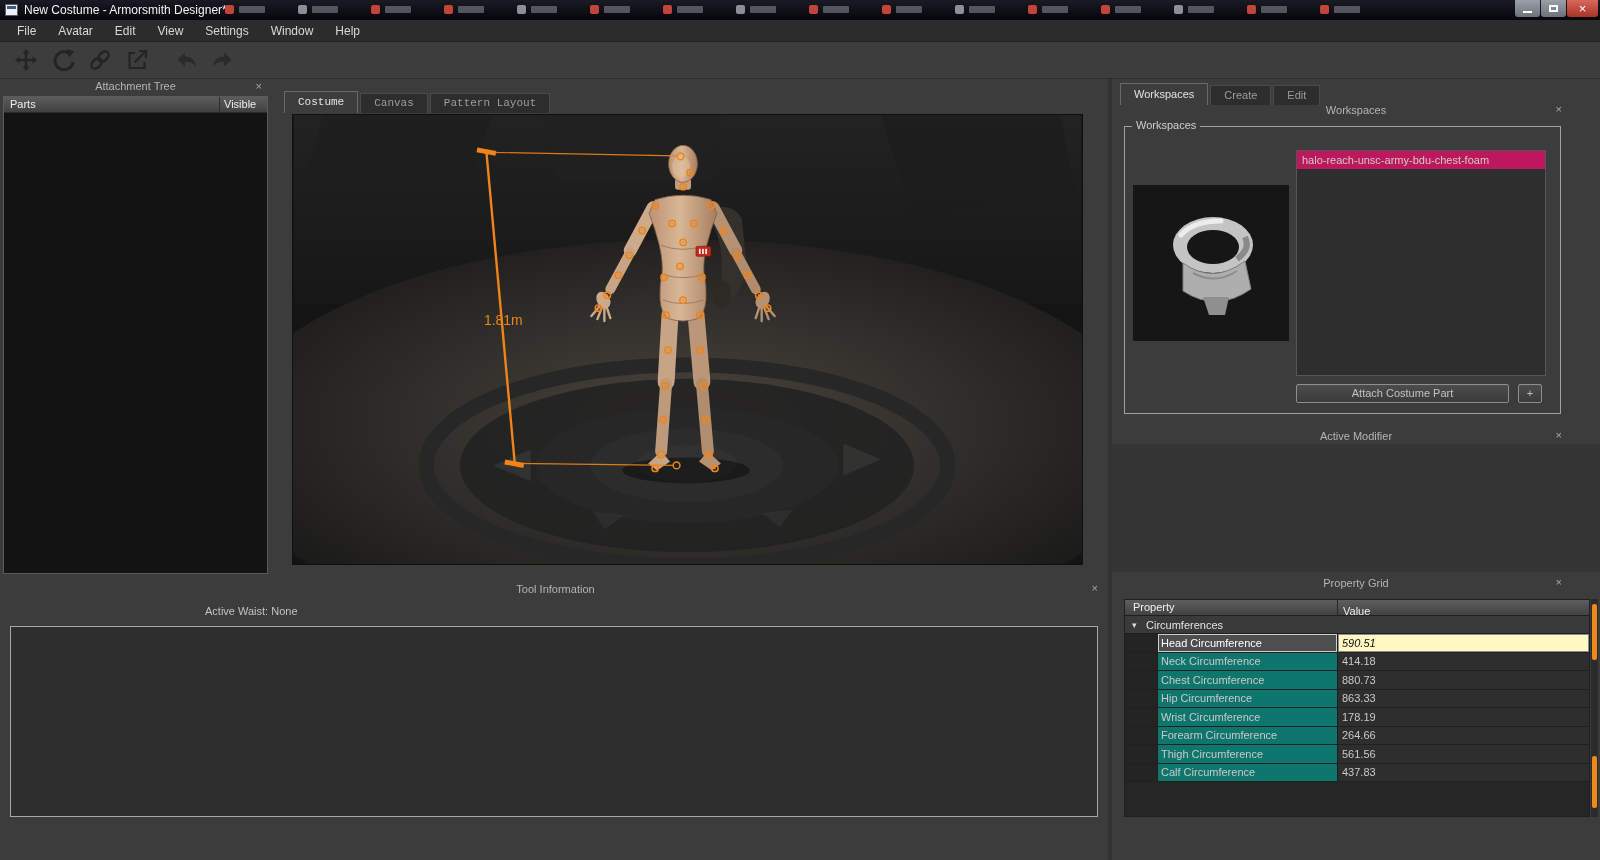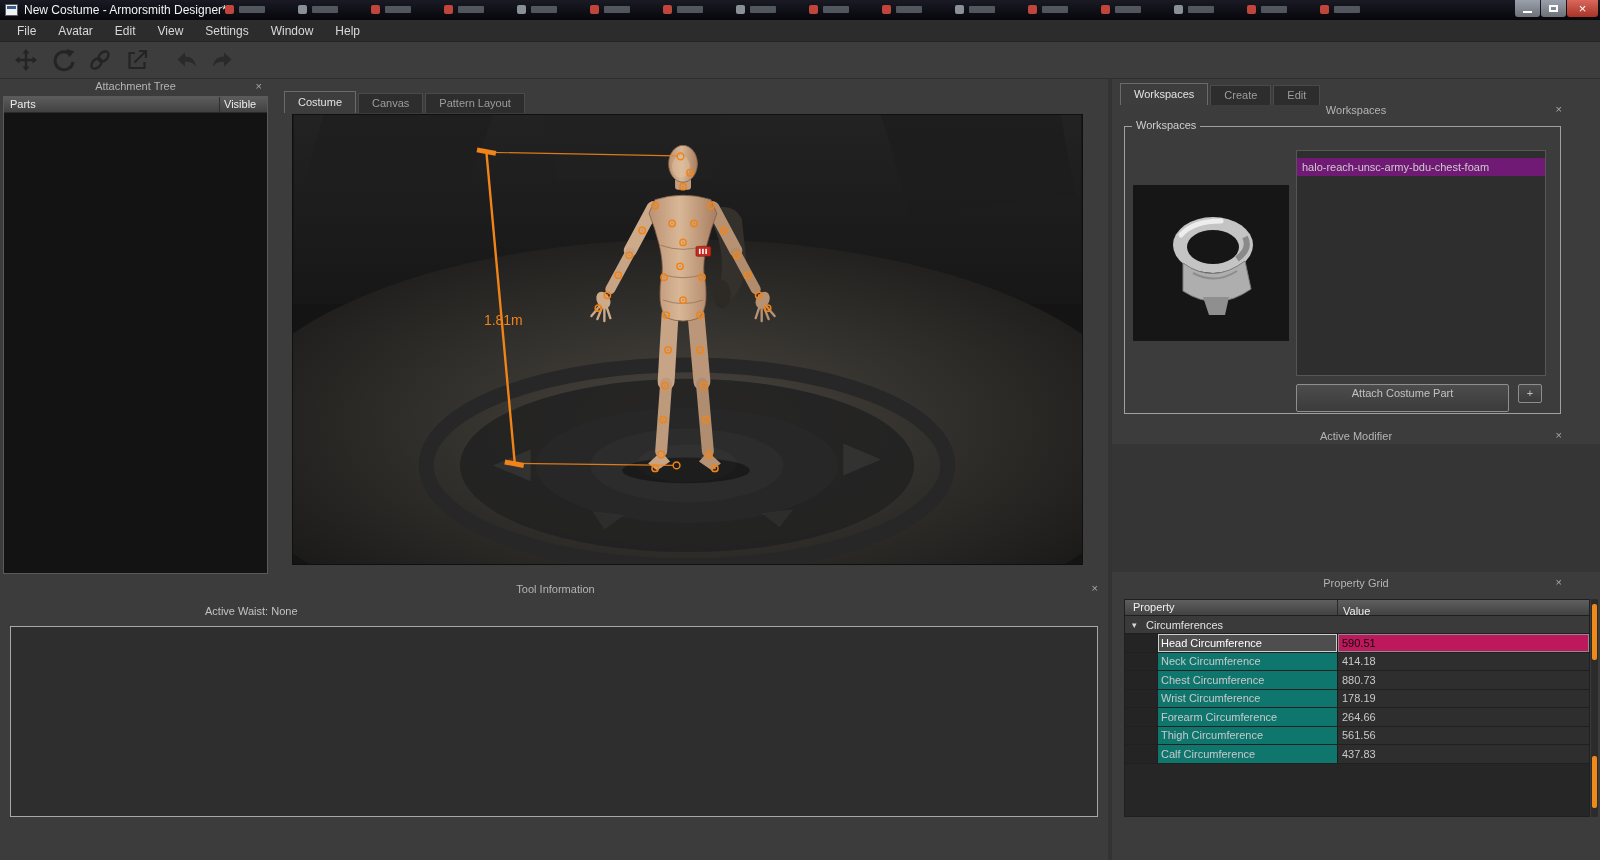--- a/index.html
+++ b/index.html
@@ -81,44 +81,44 @@
 
   #ws-group { position:absolute; left:1124px; top:126px; width:437px; height:288px; border:1px solid #a0a0a0; }
   #ws-group-label { position:absolute; left:1132px; top:119px; font-size:11px; color:#cfcfcf;
                     background:#3c3c3c; padding:0 4px; }
   #ws-thumb { position:absolute; left:1133px; top:185px; width:156px; height:156px; background:#161616; }
   #ws-thumb svg { display:block; width:100%; height:100%; }
   #ws-list { position:absolute; left:1296px; top:150px; width:250px; height:226px;
              background:#2e2e2e; border:1px solid #565656; }
   .ws-item { height:18px; line-height:18px; font-size:11px; color:#cccccc; padding-left:5px;
              cursor:pointer; white-space:nowrap; overflow:hidden; }
-  .ws-item.selected { background:#701a75;margin-top:7px; }
+  .ws-item.selected { background:#be185d; }
   .btn { position:absolute; background:linear-gradient(#4c4c4c,#3b3b3b); border:1px solid #8e8e8e;
          color:#c2c2c2; font-size:11px; text-align:center; line-height:17px; cursor:pointer; border-radius:2px; }
-  #attach-btn { left:1296px; top:384px; width:213px; height:28px; }
+  #attach-btn { left:1296px; top:384px; width:213px; height:19px; }
   #plus-btn   { left:1518px; top:384px; width:24px;  height:19px; }
 
   
   #prop-grid { position:absolute; left:1124px; top:599px; width:466px; height:218px;
                background:#262626; overflow:hidden; font-size:11px; border:1px solid #1f1f1f; }
   .pg-header { display:flex; height:16px; background:linear-gradient(#5e5e5e,#424242);
                color:#f0f0f0; border-bottom:1px solid #1f1f1f; }
   .h-prop { width:213px; padding:1px 0 0 8px; border-right:1px solid #2a2a2a; }
   .h-val  { flex:1; padding:5px 0 0 5px; }
   .pg-group { height:18px; background:#3a3a3a; color:#e2e2e2; display:flex; align-items:center;
               border-bottom:1px solid #1f1f1f; cursor:pointer; }
   .pg-group .arrow { width:10px; margin-left:7px; font-size:9px; color:#d8d8d8; }
   .pg-group .glabel { margin-left:4px; }
   .pg-row { display:flex; height:18.5px; border-bottom:1px solid #202020; color:#c9c9c9; cursor:pointer; }
   .pg-indent { width:33px; background:#242424; border-right:1px solid #202020; }
   .pg-prop { width:180px; padding:2.5px 0 0 3px; background:#0f766e; border-right:1px solid #1c1c1c;
              white-space:nowrap; overflow:hidden; }
   .pg-val { flex:1; padding:2.5px 0 0 4px; background:#2e2e2e; }
   .pg-row.selected .pg-prop { background:#4e4e4e; color:#fff; box-shadow:inset 0 0 0 1px #cfcfcf; }
-  .pg-row.selected .pg-val  { background:#be185d; color:#0a0a0a; box-shadow:inset 0 0 0 1px #8c8c8c; }
+  .pg-row.selected .pg-val  { background:#fef9c3; color:#0a0a0a; box-shadow:inset 0 0 0 1px #8c8c8c;font-style:italic; }
   #pg-scroll { position:absolute; left:1591px; top:599px; width:7px; height:218px; background:#2b2b2b; }
   .pg-thumb { position:absolute; left:1px; width:5px; background:#ef8a1a; border-radius:2px; cursor:pointer; }
   #pg-thumb-1 { top:5px; height:56px; }
   #pg-thumb-2 { top:157px; height:52px; }
 </style>
 </head>
 <body>
 
 <div id="titlebar">
   <div id="app-icon"></div>
@@ -251,21 +251,21 @@
   <div id="attach-title">Attachment Tree</div>
   <span id="attach-close">×</span>
   <div id="attach-body">
     <div id="attach-cols">
       <div id="col-parts">Parts</div>
       <div id="col-visible">Visible</div>
     </div>
   </div>
 </div>
 
-<div class="tabstrip" id="center-tabs" style="left:284px; top:91px;">
+<div class="tabstrip" id="center-tabs" style="left:284px; top:91px;font-family:Liberation Mono, monospace;">
     <span class="tab active">Costume</span>
     <span class="tab">Canvas</span>
     <span class="tab">Pattern Layout</span>
   </div>
 
 <div id="viewport">
   <svg viewBox="0 0 791 451">
     <defs>
       <radialGradient id="floorg" cx="50%" cy="45%" r="60%">
         <stop offset="0%" stop-color="#4a4540"></stop>
@@ -500,20 +500,25 @@
         <div class="pg-cell pg-prop">Neck Circumference</div>
         <div class="pg-cell pg-val">414.18</div>
       </div>
       <div class="pg-row">
         <div class="pg-indent"></div>
         <div class="pg-cell pg-prop">Chest Circumference</div>
         <div class="pg-cell pg-val">880.73</div>
       </div>
       <div class="pg-row">
         <div class="pg-indent"></div>
+        <div class="pg-cell pg-prop">Hip Circumference</div>
+        <div class="pg-cell pg-val">863.33</div>
+      </div>
+      <div class="pg-row">
+        <div class="pg-indent"></div>
         <div class="pg-cell pg-prop">Wrist Circumference</div>
         <div class="pg-cell pg-val">178.19</div>
       </div>
       <div class="pg-row">
         <div class="pg-indent"></div>
         <div class="pg-cell pg-prop">Forearm Circumference</div>
         <div class="pg-cell pg-val">264.66</div>
       </div>
       <div class="pg-row">
         <div class="pg-indent"></div>

